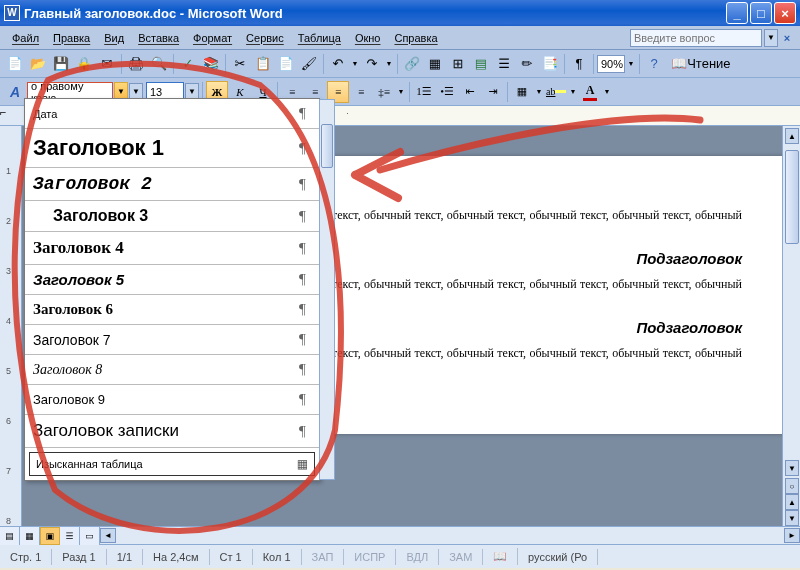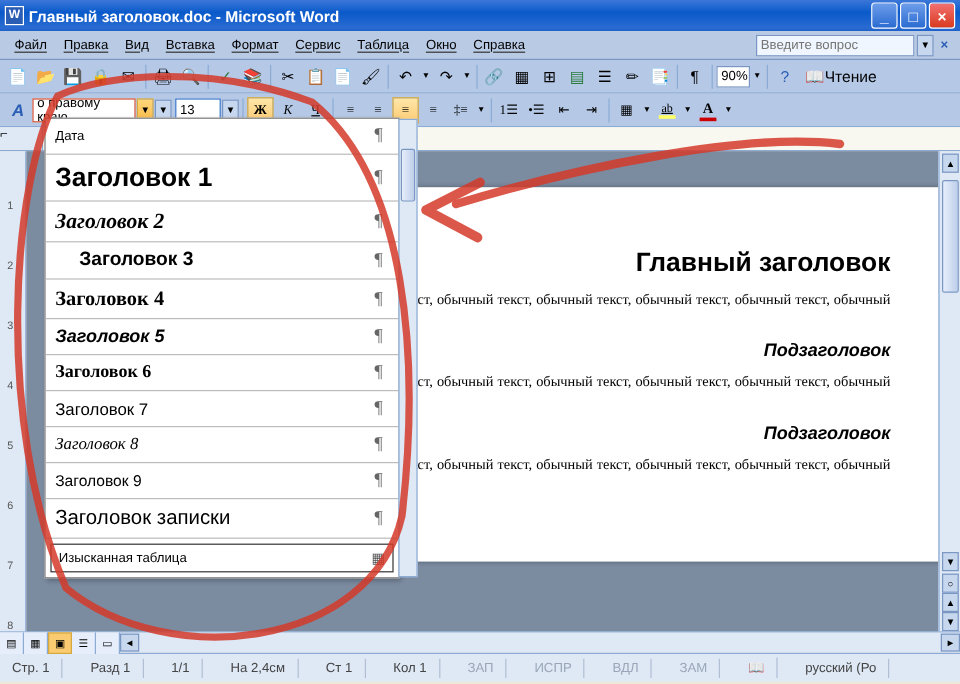--- a/index.html
+++ b/index.html
@@ -52,25 +52,25 @@
   .doc-area { flex:1; background:#7b8ba0; overflow:hidden; position:relative; }
   .page { position:absolute; left:60px; top:30px; width:710px; background:#fff; box-shadow:0 0 4px rgba(0,0,0,.3); padding:50px 50px 50px 40px; font-family:"Times New Roman",serif; }
   .page h1 { font-family:Verdana,Arial,sans-serif; font-size:22px; font-weight:bold; text-align:right; color:#000; margin-bottom:8px; }
   .page h2 { font-family:Verdana,Arial,sans-serif; font-size:15px; font-weight:bold; font-style:italic; text-align:right; color:#000; margin:8px 0; }
   .page p { font-size:12px; line-height:1.5; margin-bottom:4px; text-align:justify; }
   .vscroll { width:18px; background:#dfe9f6; border-left:1px solid #8babd4; position:relative; }
   .vscroll .thumb { position:absolute; top:24px; left:2px; width:14px; height:94px; background:linear-gradient(90deg,#e6eefb,#becfea); border:1px solid #7a97c4; border-radius:2px; }
   .vscroll .arrow { position:absolute; left:2px; width:14px; height:16px; background:#c7d7ed; border:1px solid #7a97c4; font-size:8px; display:flex; align-items:center; justify-content:center; }
 
   
-  .styles-dd { position:absolute; left:37px; top:98px; width:296px; background:#fff; border:1px solid #7a7a7a; z-index:50; box-shadow:2px 2px 4px rgba(0,0,0,.25); }
+  .styles-dd { position:absolute; left:24px; top:98px; width:296px; background:#fff; border:1px solid #7a7a7a; z-index:50; box-shadow:2px 2px 4px rgba(0,0,0,.25); }
   .style-item { border-bottom:1px solid #bbb; padding:6px 8px; display:flex; align-items:center; justify-content:space-between; cursor:default; min-height:28px; }
   .style-item .para { width:12px; font-family:"Times New Roman"; color:#666; font-size:15px; }
   .s-h1 { font-family:Arial; font-size:22px; font-weight:bold; }
-  .s-h2 { font-family:Liberation Serif, serif; font-size:18px; font-weight:bold; font-style:italic; }
+  .s-h2 { font-family:Liberation Mono, monospace; font-size:18px; font-weight:bold; font-style:italic; }
   .s-h3 { font-family:Arial; font-size:16px; font-weight:bold;margin-left:20px; }
   .s-h4 { font-family:"Times New Roman"; font-size:17px; font-weight:bold; }
   .s-h5 { font-family:Arial; font-size:15px; font-weight:bold; font-style:italic; }
   .s-h6 { font-family:"Times New Roman"; font-size:15px; font-weight:bold; }
   .s-h7 { font-family:Arial; font-size:14px; }
   .s-h8 { font-family:"Times New Roman"; font-size:14px; font-style:italic; }
   .s-h9 { font-family:Arial; font-size:13px; }
   .s-note { font-family:Liberation Sans, sans-serif; font-size:17px; }
   .s-table-row { background:#fff; border:1px solid #333; margin:4px; padding:4px 6px; display:flex; align-items:center; justify-content:space-between; }
   .s-table-row .grid-ic { font-size:12px; color:#555; }
@@ -79,21 +79,21 @@
 
   
   .bottom-bar { display:flex; height:18px; background:#dfe9f6; border-top:1px solid #8babd4; }
   .view-btns { display:flex; }
   .vbtn { width:20px; height:18px; border-right:1px solid #8babd4; display:flex; align-items:center; justify-content:center; font-size:9px; background:#e6eefb; }
   .vbtn.active { background:#fbcb72; border:1px solid #d7a83b; }
   .hscroll { flex:1; position:relative; }
   .hscroll .harrow { position:absolute; top:1px; width:16px; height:15px; background:#c7d7ed; border:1px solid #7a97c4; font-size:8px; display:flex; align-items:center; justify-content:center; }
 
   
-  .statusbar { display:flex; align-items:center; height:24px; background:#dfe9f6; border-top:1px solid #8babd4; font-size:11px; gap:13px; }
+  .statusbar { display:flex; align-items:center; height:24px; background:#dfe9f6; border-top:1px solid #8babd4; font-size:11px; gap:0; }
   .sc { padding:2px 10px; border-right:1px solid #b0bfd4; color:#444; }
   .sc.dim { color:#9aa6b8; }
   .sc.lang-ic { color:#8a4a2a; }
 
   
   .annot { position:absolute; left:0; top:0; width:800px; height:570px; pointer-events:none; z-index:100; }
 </style>
 </head>
 <body>
 
@@ -194,21 +194,21 @@
   <div class="fmt-toggle">‡≡</div>
   <div class="tdrop">▼</div>
   <div class="tsep"></div>
   <div class="fmt-toggle">1☰</div>
   <div class="fmt-toggle">•☰</div>
   <div class="fmt-toggle">⇤</div>
   <div class="fmt-toggle">⇥</div>
   <div class="tsep"></div>
   <div class="fmt-toggle">▦</div>
   <div class="tdrop">▼</div>
-  <div class="fmt-toggle" style="flex-direction:column;text-decoration:underline;">
+  <div class="fmt-toggle" style="flex-direction:row;text-decoration:underline;">
       <span style="font-size:10px;">ab</span>
       <div class="color-swatch hl-swatch"></div>
     </div>
   <div class="tdrop">▼</div>
   <div class="fmt-toggle" style="flex-direction:column;">
       <span style="font-size:12px;font-weight:bold;">A</span>
       <div class="color-swatch fc-swatch"></div>
     </div>
   <div class="tdrop">▼</div>
 </div>
@@ -226,21 +226,20 @@
     <span class="vm" style="top:90px;">2</span>
     <span class="vm" style="top:140px;">3</span>
     <span class="vm" style="top:190px;">4</span>
     <span class="vm" style="top:240px;">5</span>
     <span class="vm" style="top:290px;">6</span>
     <span class="vm" style="top:340px;">7</span>
     <span class="vm" style="top:390px;">8</span>
   </div>
   <div class="doc-area">
     <div class="page">
-      <h1>Главный заголовок</h1>
       <p>бычный текст, обычный текст, обычный текст, обычный текст, обычный текст, обычный текст, обычный текст, обычный текст, бычный текст.</p>
       <h2>Подзаголовок</h2>
       <p>бычный текст, обычный текст, обычный текст, обычный текст, обычный текст, обычный текст, обычный текст, обычный текст, бычный текст.</p>
       <h2>Подзаголовок</h2>
       <p>бычный текст, обычный текст, обычный текст, обычный текст, обычный текст, обычный текст, обычный текст, обычный текст, бычный текст.</p>
     </div>
   </div>
   <div class="vscroll">
     <div class="arrow" style="top:2px;">▲</div>
     <div class="thumb"></div>

